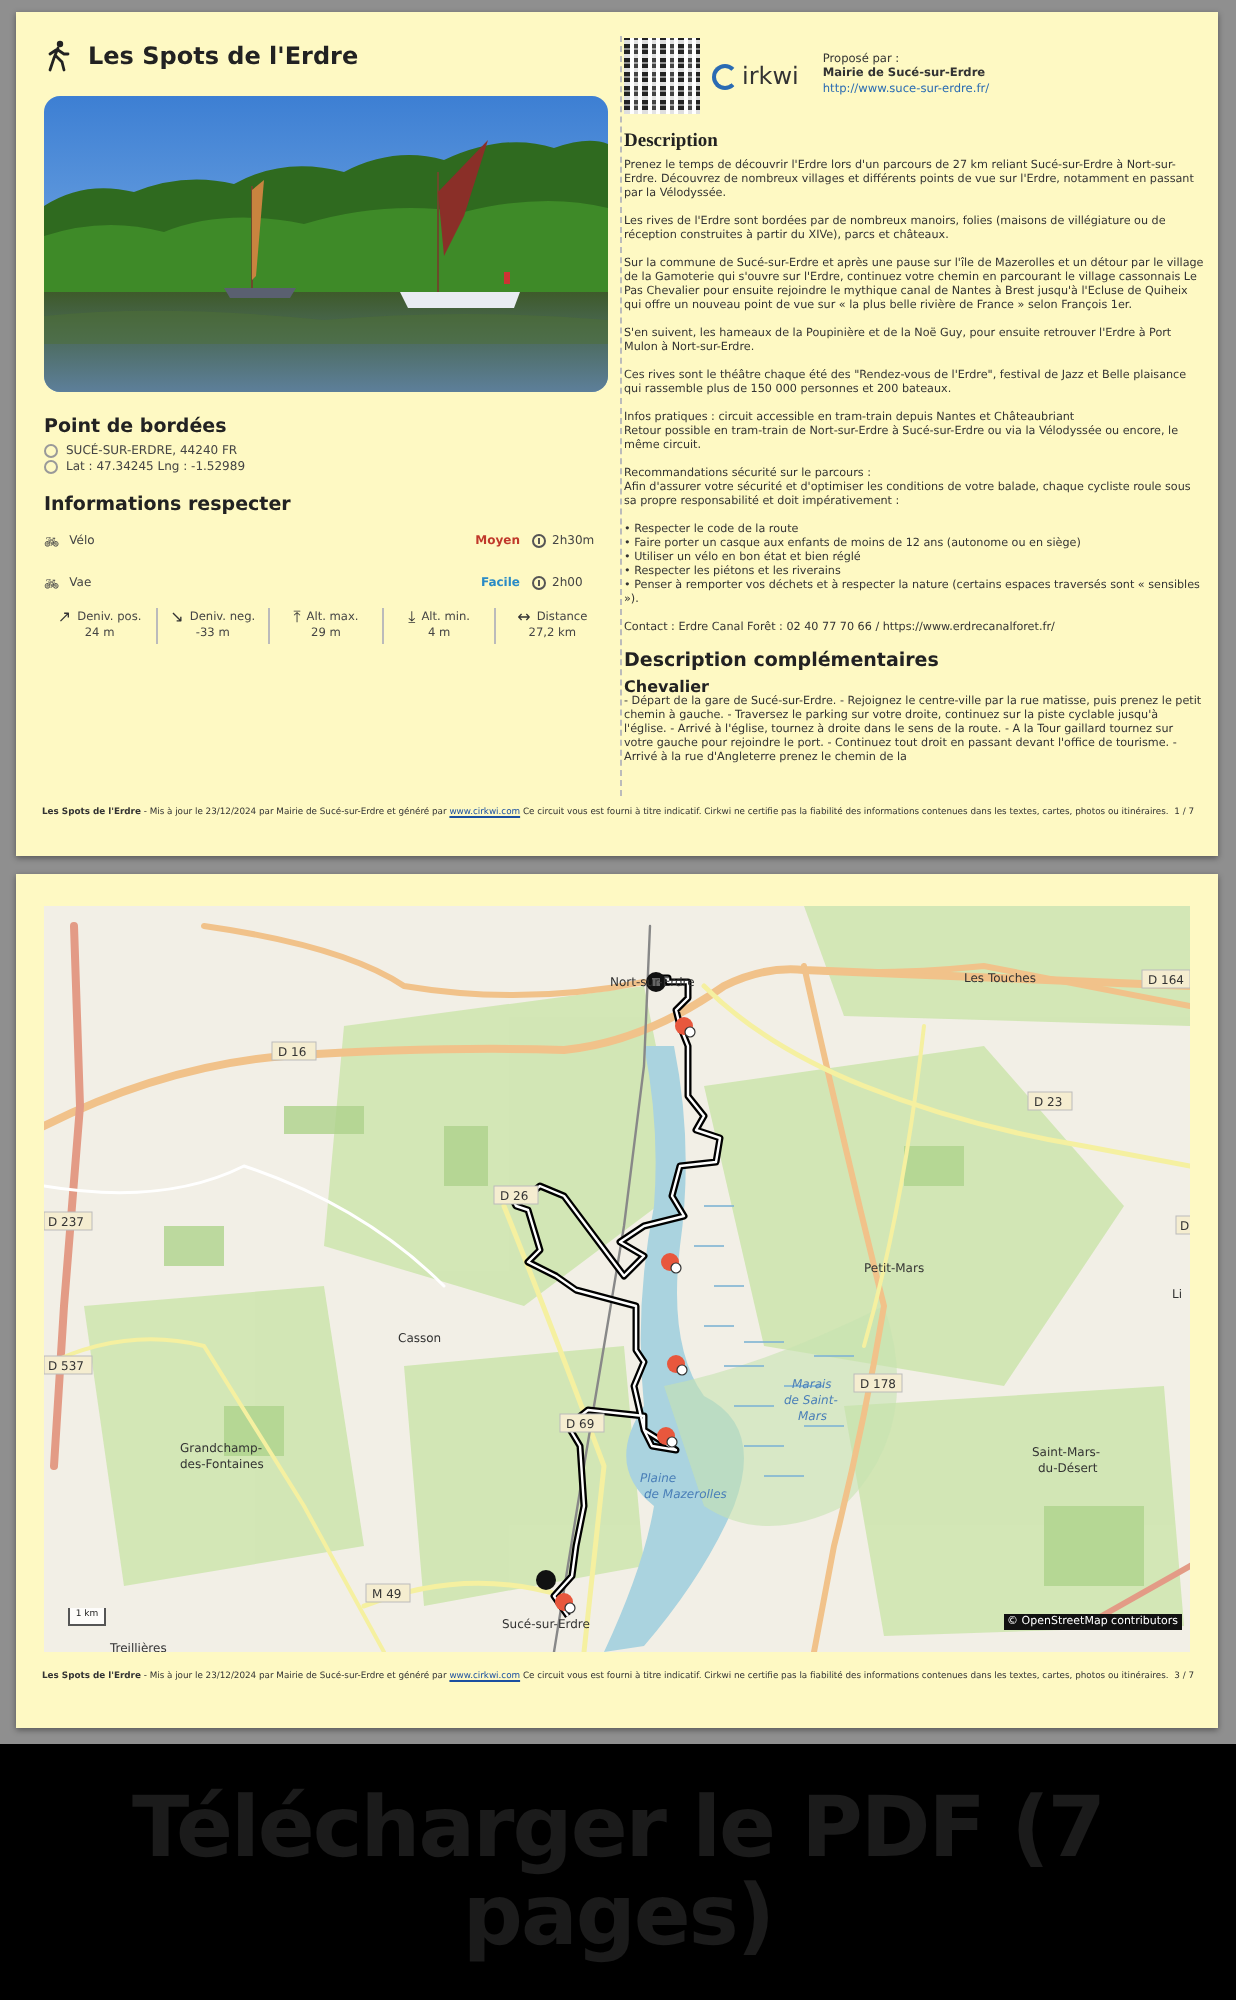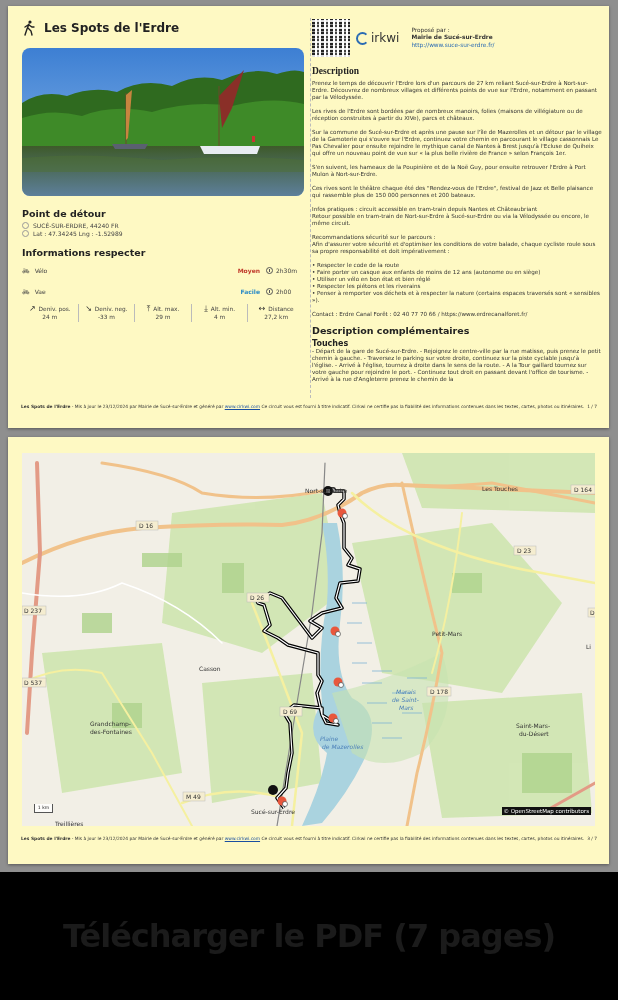--- a/index.html
+++ b/index.html
@@ -64,21 +64,21 @@
   #page2 .footer { top: 399px; }
 
   
   .map { position: absolute; left: 14px; top: 16px; width: 573px; height: 373px; background: #f2efe6; overflow: hidden; }
   .map svg { display: block; }
   .scale { position: absolute; left: 12px; top: 351px; width: 19px; height: 9px; border: 1px solid #555; border-top: none; background: rgba(255,255,255,.8); font-size: 4.5px; line-height: 8px; text-align: center; }
   .attrib { position: absolute; right: 4px; top: 354px; background: #111; color: #fff; font-size: 5.5px; padding: 1px 2px; }
 
   
   .banner { position: absolute; left: 0; top: 872px; width: 618px; height: 128px; background: #000; display: flex; align-items: center; justify-content: center; }
-  .banner span { font-family: "DejaVu Sans", sans-serif; font-weight: bold; font-size: 32px; line-height: 44px; color: #1b1b1b; text-align: center; width: 560px; letter-spacing: -1px; }
+  .banner span { font-family: "DejaVu Sans", sans-serif; font-weight: bold; font-size: 42px; line-height: 44px; color: #1b1b1b; text-align: center; width: 560px; letter-spacing: -1px; }
 </style>
 </head>
 <body>
 
 <div class="page" id="page1">
   <div class="col-left">
     <div class="title-row">
       <svg class="walk" viewBox="0 0 14 16">
         <circle cx="8" cy="2" r="1.6" fill="#222"></circle>
         <path d="M7 4 L5 9 L3 15 M6 8 L9 11 L10 15 M7 5 L10 7 L12 7 M6 5 L3 7" stroke="#222" stroke-width="1.4" fill="none" stroke-linecap="round"></path>
@@ -108,21 +108,21 @@
         <line x1="104" y1="96" x2="104" y2="45" stroke="#6b4a2a" stroke-width="1"></line>
         <path d="M104 47 L110 42 L106 90 L104 92 Z" fill="#c8843f"></path>
 
         <path d="M178 98 L238 98 L235 106 L182 106 Z" fill="#e8ecf2"></path>
         <line x1="197" y1="98" x2="197" y2="38" stroke="#6b4a2a" stroke-width="1"></line>
         <path d="M197 48 L222 22 L210 60 L200 80 Z" fill="#8a2f28"></path>
         <rect x="230" y="88" width="3" height="6" fill="#c33"></rect>
       </svg>
     </div>
 
-    <div class="h2">Point de détour</div>
+    <div class="h2">Point de bordées</div>
     <div class="addr-row small">
       <span class="ico"></span>
       <span>SUCÉ-SUR-ERDRE, 44240 FR</span>
     </div>
     <div class="addr-row small" style="margin-top:0">
       <span class="ico"></span>
       <span>Lat : 47.34245 Lng : -1.52989</span>
     </div>
 
     <div class="h2" style="margin-top:10px">Informations respecter</div>
@@ -218,21 +218,21 @@
 Afin d'assurer votre sécurité et d'optimiser les conditions de votre balade, chaque cycliste roule sous sa propre responsabilité et doit impérativement :</p>
       <p style="white-space:pre-line">• Respecter le code de la route
 • Faire porter un casque aux enfants de moins de 12 ans (autonome ou en siège)
 • Utiliser un vélo en bon état et bien réglé
 • Respecter les piétons et les riverains
 • Penser à remporter vos déchets et à respecter la nature (certains espaces traversés sont « sensibles »).</p>
       <p>Contact : Erdre Canal Forêt : 02 40 77 70 66 / https://www.erdrecanalforet.fr/</p>
     </div>
 
     <div class="info-title">Description complémentaires</div>
-    <div class="rb-title">Touches</div>
+    <div class="rb-title">Chevalier</div>
     <div class="rb">- Départ de la gare de Sucé-sur-Erdre. - Rejoignez le centre-ville par la rue matisse, puis prenez le petit chemin à gauche. - Traversez le parking sur votre droite, continuez sur la piste cyclable jusqu'à l'église. - Arrivé à l'église, tournez à droite dans le sens de la route. - A la Tour gaillard tournez sur votre gauche pour rejoindre le port. - Continuez tout droit en passant devant l'office de tourisme. - Arrivé à la rue d'Angleterre prenez le chemin de la</div>
   </div>
 
   <div class="footer">
     <b>Les Spots de l'Erdre</b><span> - Mis à jour le 23/12/2024 par Mairie de Sucé-sur-Erdre et généré par </span><a>www.cirkwi.com</a><span> Ce circuit vous est fourni à titre indicatif. Cirkwi ne certifie pas la fiabilité des informations contenues dans les textes, cartes, photos ou itinéraires.</span>
     <span class="pg">1 / 7</span>
   </div>
 </div>
 
 <div class="page" id="page2">

